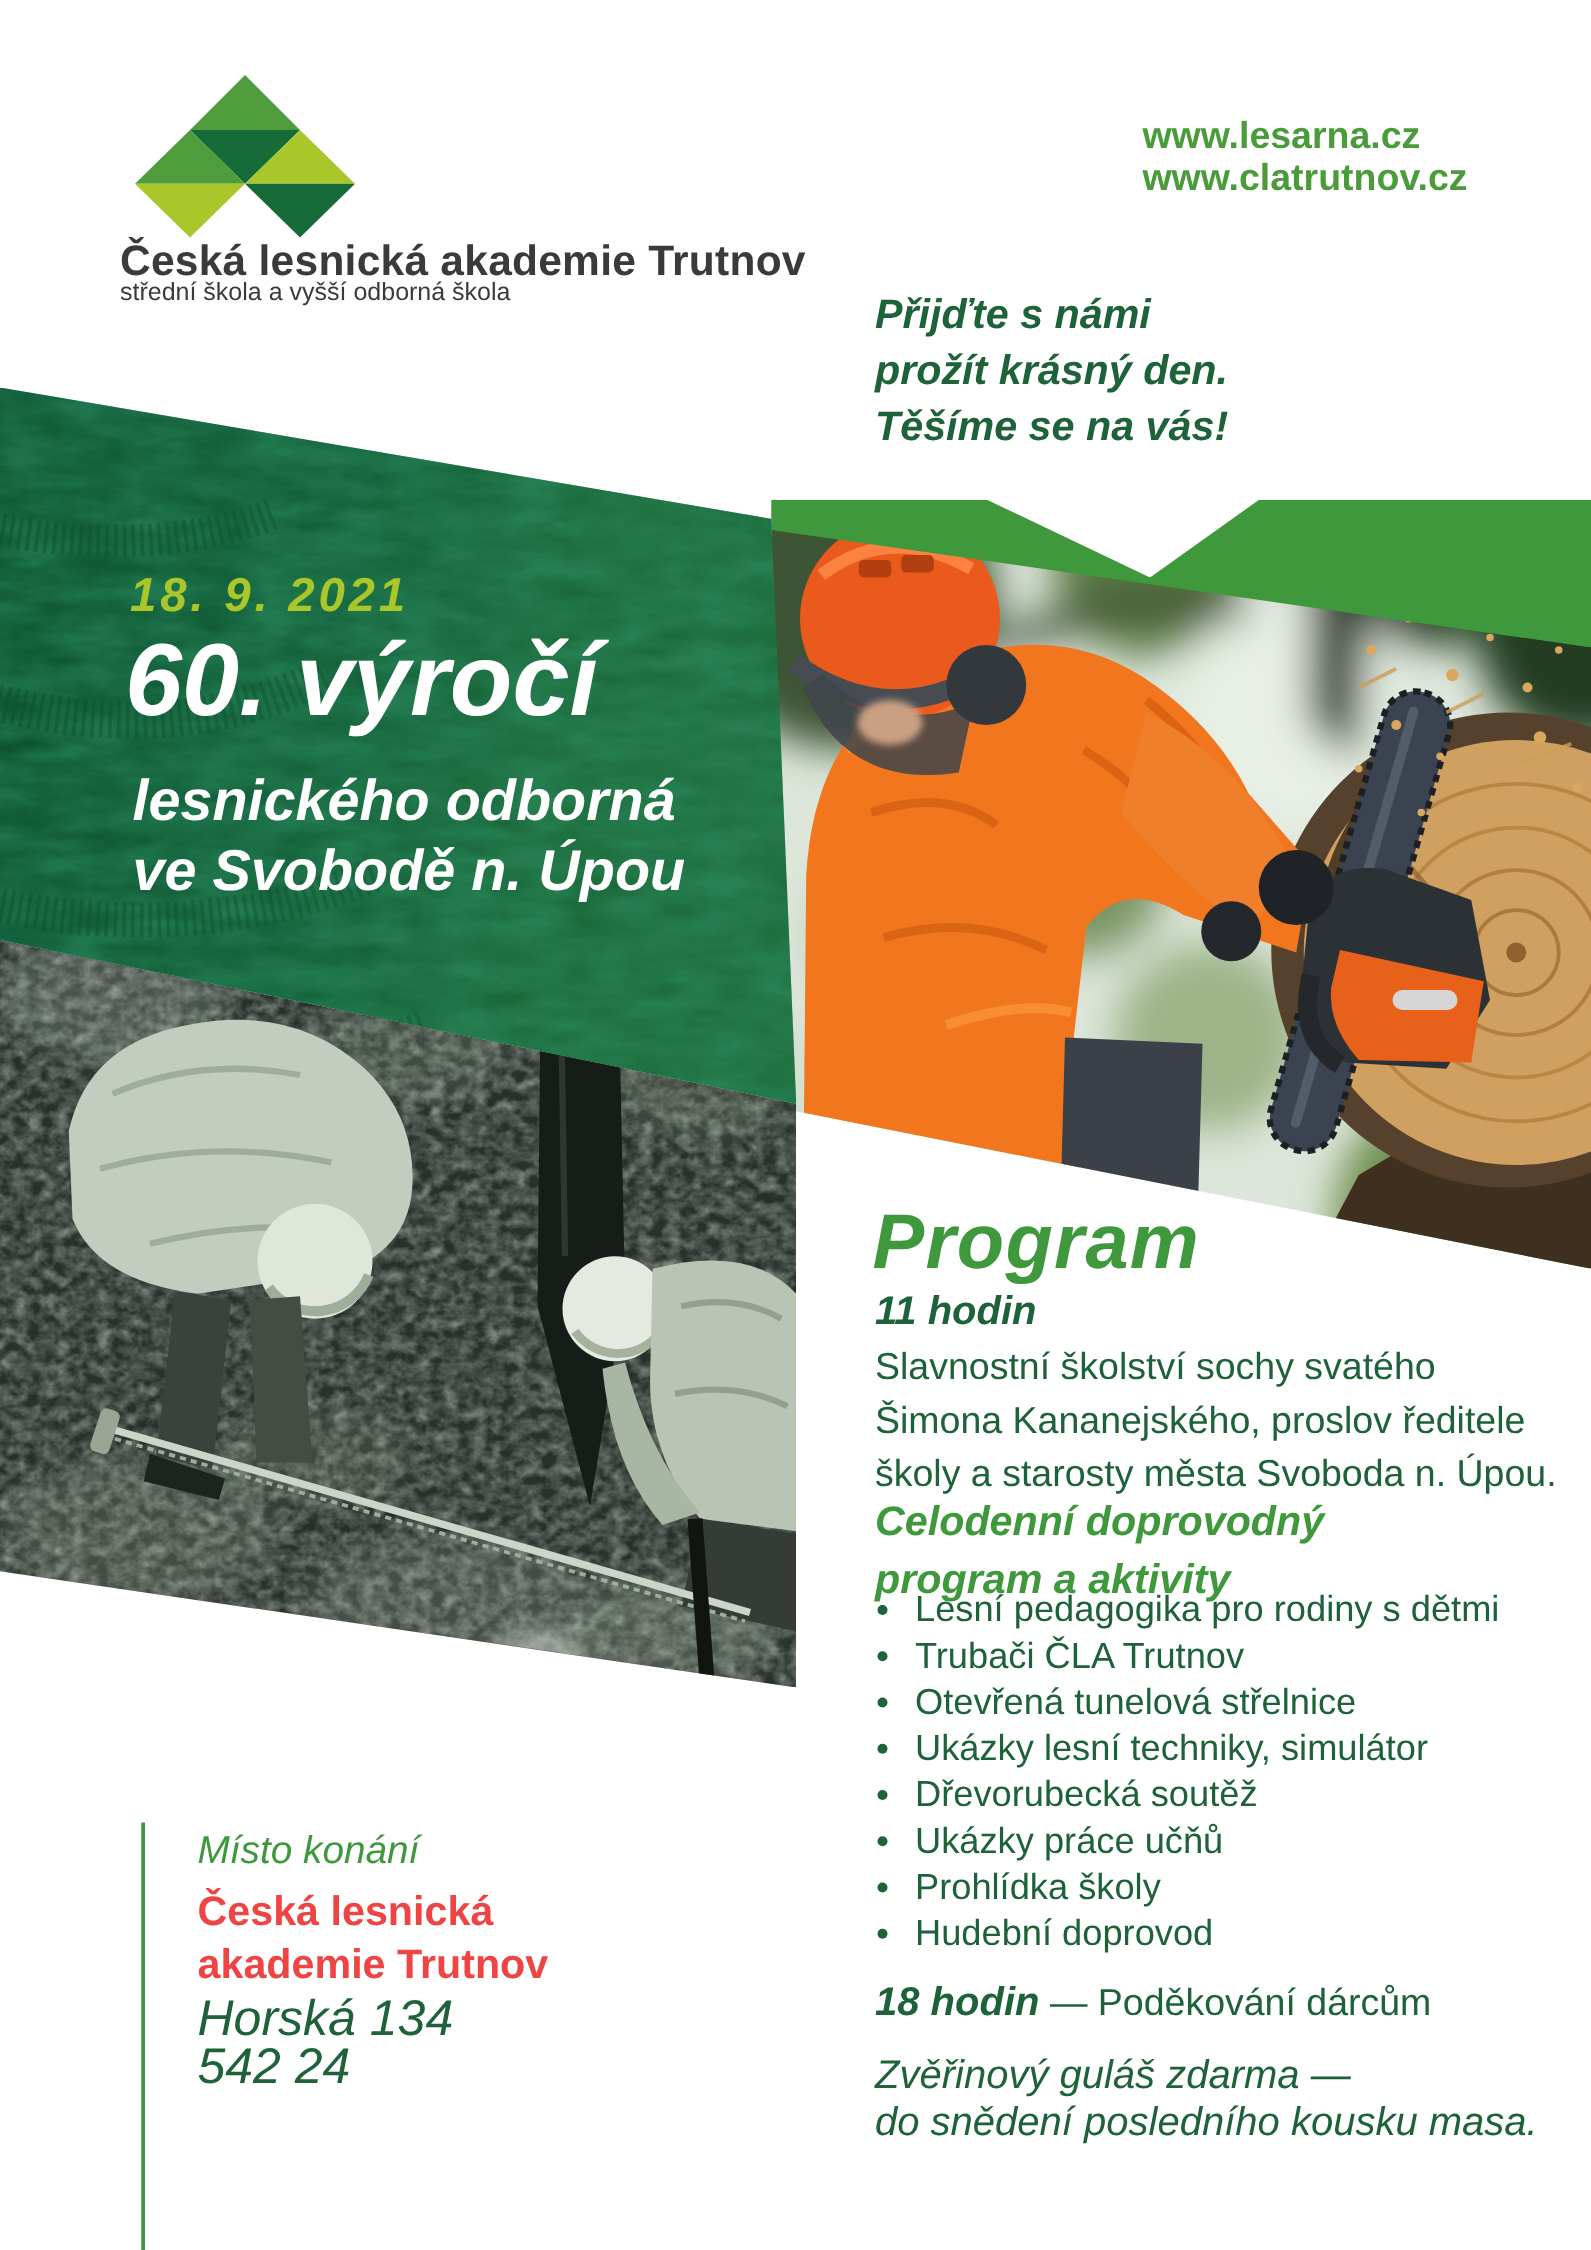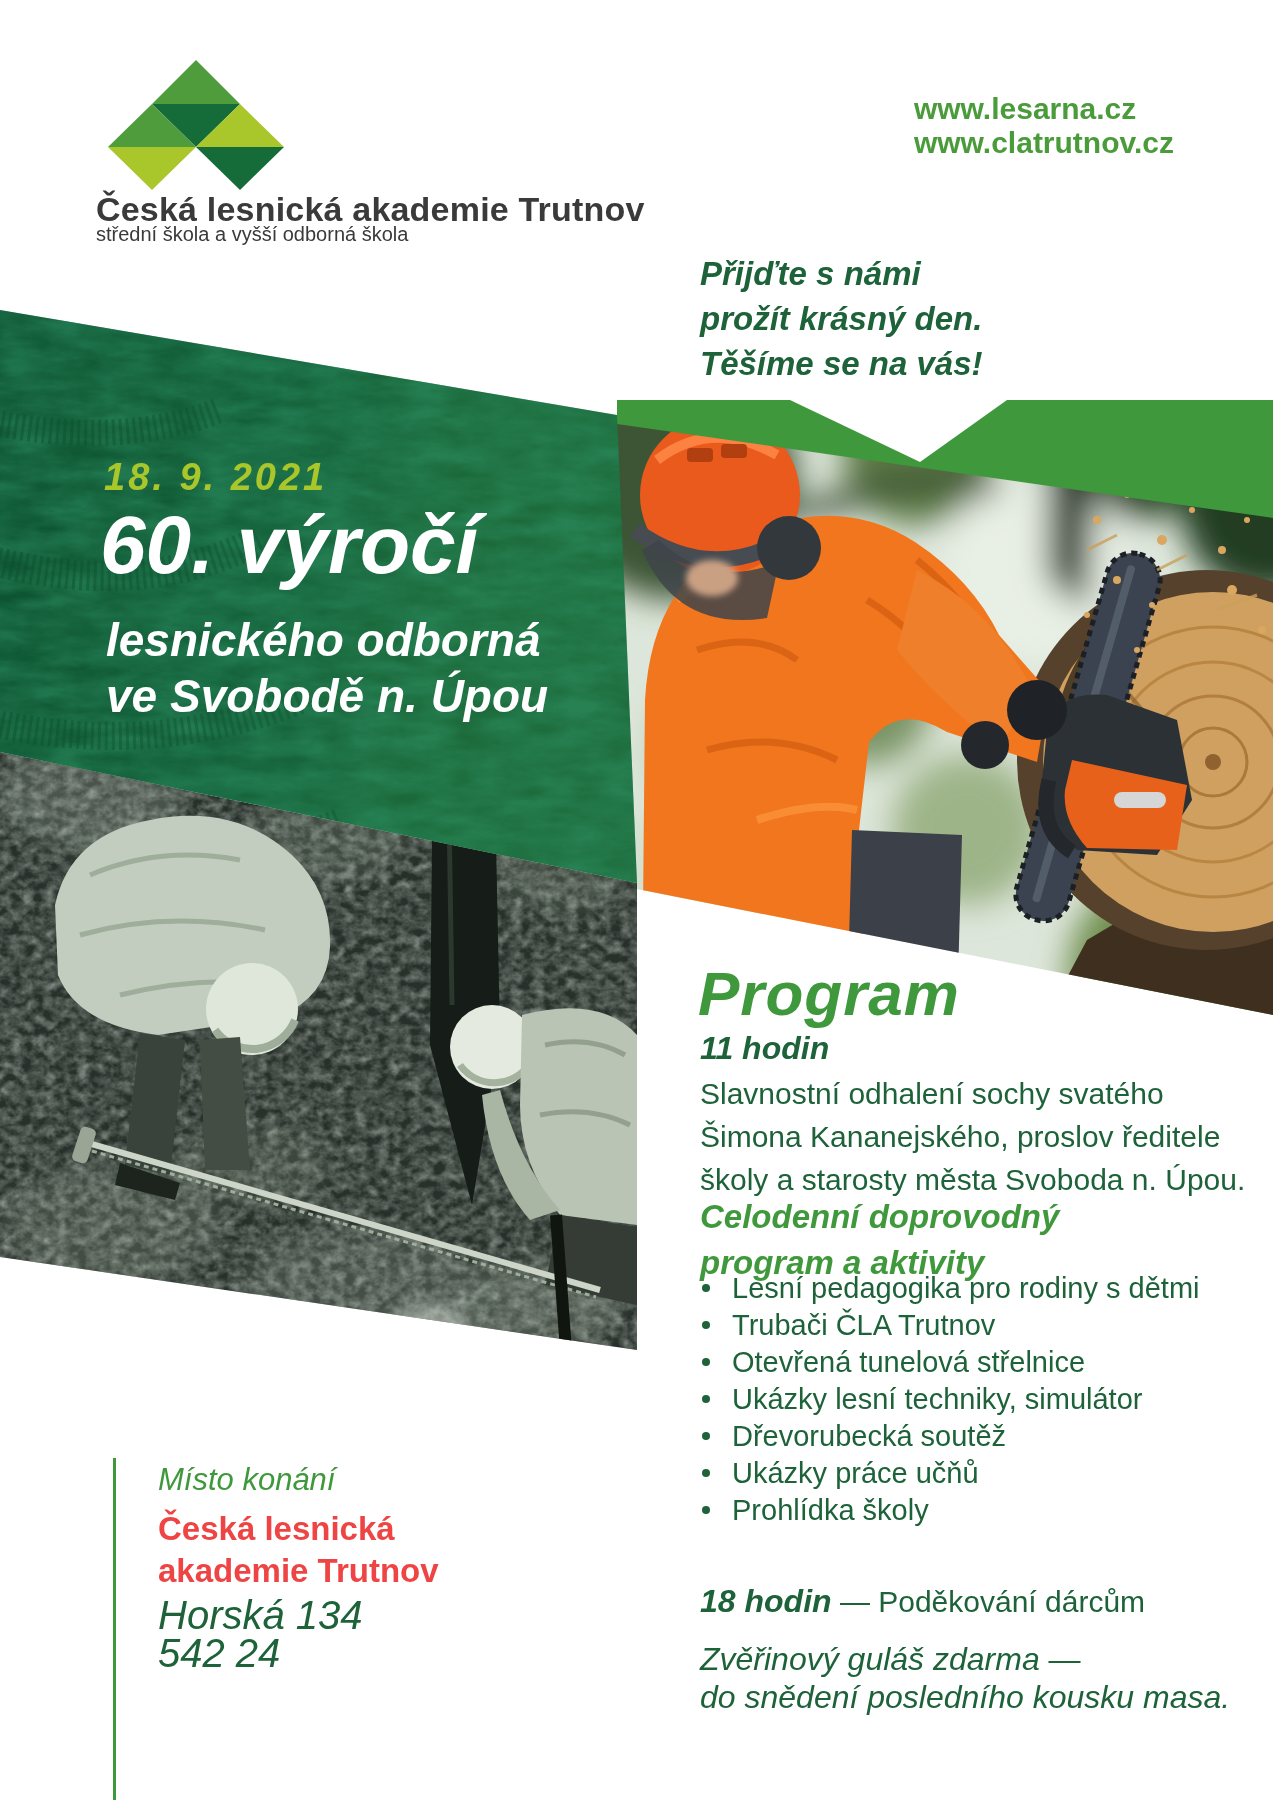--- a/index.html
+++ b/index.html
@@ -7,21 +7,21 @@
     position:relative;width:1273px;height:1800px;overflow:hidden;
     background:#ffffff;font-family:"Liberation Sans",sans-serif;
   }
   .abs{position:absolute;}
 
   
   .logo-svg{position:absolute;left:86px;top:52px;width:210px;height:142px;}
   .school-name{left:96px;top:190px;font-size:34px;font-weight:bold;color:#3a3a3a;letter-spacing:.2px;}
   .school-sub{left:96px;top:223px;font-size:20px;color:#3a3a3a;}
   .websites{right:99px;top:92px;font-weight:bold;font-size:30px;line-height:34px;color:#4a9b3a;}
-  .tagline{left:700px;top:251px;font-weight:bold;font-style:italic;font-size:33px;line-height:45px;color:#1d6239;}
+  .tagline{left:700px;top:228px;font-weight:bold;font-style:italic;font-size:33px;line-height:45px;color:#1d6239;}
 
   
   .hero{
     left:0;top:0;width:1273px;height:1800px;z-index:5;
     clip-path:polygon(0 310px,617px 415px,637px 883px,0 752px);
     pointer-events:none;
   }
   .hero-bg{left:0;top:300px;width:640px;height:590px;
     background:linear-gradient(100deg,#0c5130 0%,#14613a 40%,#1c6a3a 68%,#1f6e3e 100%);}
   .hero-tex{position:absolute;left:0;top:300px;width:640px;height:590px;opacity:.5;}
@@ -252,21 +252,21 @@
         <path d="M92 406 L 596 552" stroke="#9fae9a" stroke-width="3" stroke-dasharray="5 4"></path>
         <rect x="76" y="382" width="16" height="36" rx="5" fill="#9aa595" transform="rotate(18 84 400)"></rect>
         <path d="M556 470 L 566 605" stroke="#11150f" stroke-width="12"></path>
       </g>
     </svg>
   </div>
 
   <div class="abs program-title">Program</div>
   <div class="abs p-time1">11 hodin</div>
   <div class="abs p-desc1">
-    <div>Slavnostní odhalení sochy svatého</div>
+    <div>Slavnostní školství sochy svatého</div>
     <div>Šimona Kananejského, proslov ředitele</div>
     <div>školy a starosty města Svoboda n. Úpou.</div>
   </div>
   <div class="abs p-allday">
     <div>Celodenní doprovodný</div>
     <div>program a aktivity</div>
   </div>
   <ul class="abs p-bullets">
     <li>
         <span class="dot"></span>
@@ -288,20 +288,24 @@
         <span class="dot"></span>
         <span>Dřevorubecká soutěž</span>
       </li>
     <li>
         <span class="dot"></span>
         <span>Ukázky práce učňů</span>
       </li>
     <li>
         <span class="dot"></span>
         <span>Prohlídka školy</span>
+      </li>
+    <li>
+        <span class="dot"></span>
+        <span>Hudební doprovod</span>
       </li>
   </ul>
   <div class="abs p-time2">
     <span class="t">18 hodin</span>
     <span>— Poděkování dárcům</span>
   </div>
   <div class="abs p-note">
     <div>Zvěřinový guláš zdarma —</div>
     <div>do snědení posledního kousku masa.</div>
   </div>

